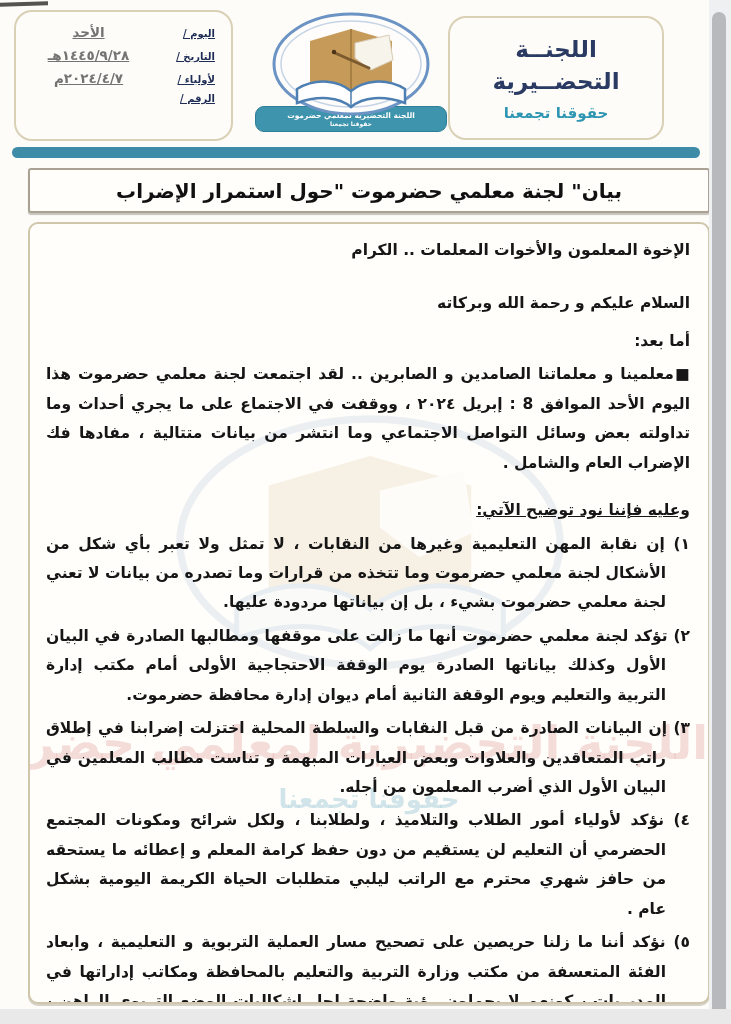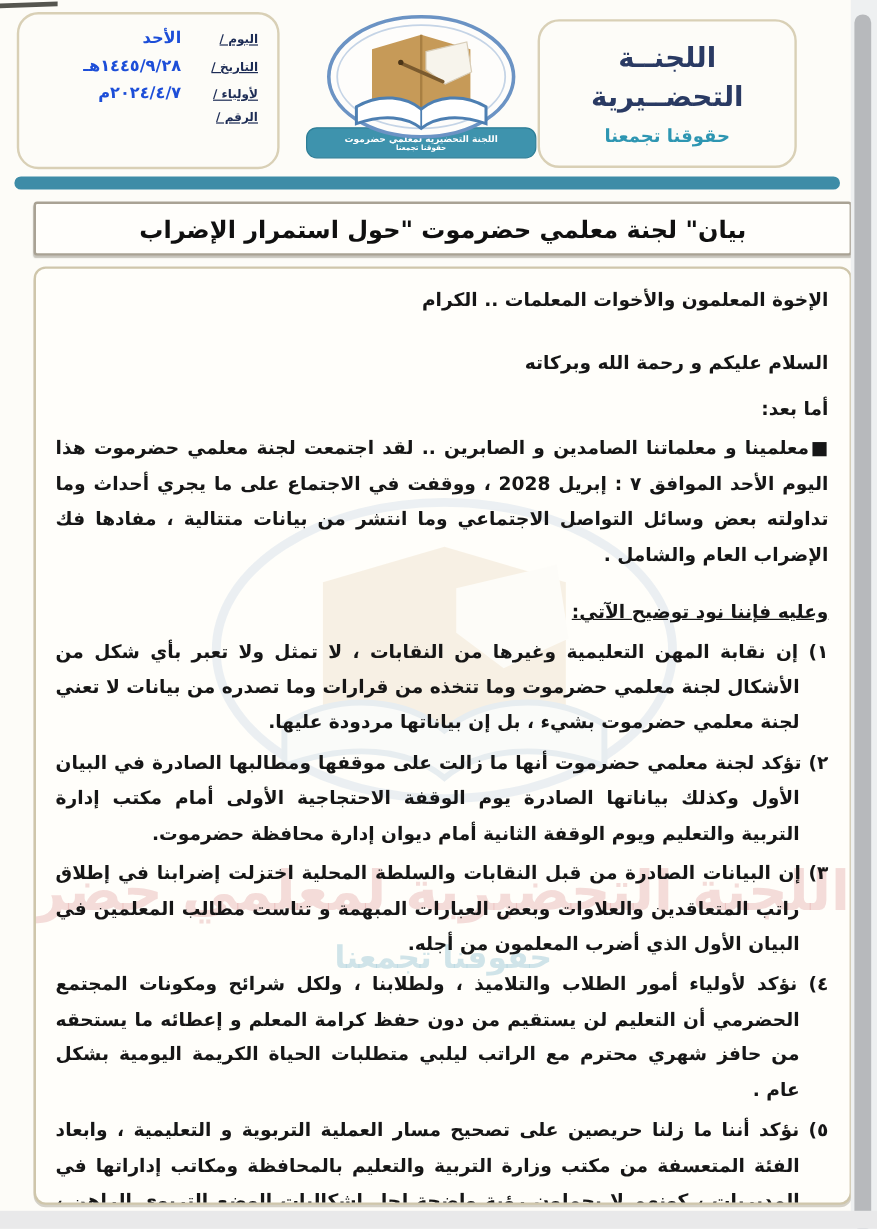--- a/index.html
+++ b/index.html
@@ -17,21 +17,21 @@
   .top-mark { position:absolute; left:0; top:2px; width:48px; height:4px; background:#55554f; transform:skewY(-2deg); }
 
   
   .date-box {
     position:absolute; left:14px; top:10px; width:219px; height:131px;
     border:2px solid #d9d0b6; border-radius:18px; background:transparent;
     padding:12px 16px 6px 10px; direction:rtl;
   }
   .field-row { display:flex; align-items:baseline; margin-bottom:7px; }
   .field-label { color:#1d2c55; font-weight:700; font-size:10px; width:64px; flex:none;text-decoration:underline; }
-  .field-value { color:#1d4ed8; font-weight:700; font-size:13.5px; flex:1; text-align:right; }
+  .field-value { color:#737373; font-weight:700; font-size:13.5px; flex:1; text-align:center;text-decoration:underline; }
 
   .logo-wrap { position:absolute; left:252px; top:12px; width:198px; text-align:center; }
   .logo-wrap svg { position:relative; z-index:2; display:block; margin:0 auto; }
   .ribbon {
     position:relative; z-index:1; margin:-12px auto 0; width:192px;
     background:#3e93ad; border:1px solid #2e7e97; border-radius:9px;
     color:#fff; padding:4px 3px 3px; line-height:1.25;
   }
   .ribbon-l1 { font-size:7.5px; font-weight:700; white-space:nowrap; overflow:hidden; }
   .ribbon-l2 { font-size:6px; font-weight:700; }
@@ -143,21 +143,21 @@
       <path d="M85 31 L119 23 L123 48 L101 58 L85 46 Z" fill="#f7f4ec"></path>
       <path d="M27 77 C 47 65, 69 69, 81 79 C 93 69, 115 65, 135 77 L135 91 C 113 83, 93 85, 81 95 C 69 85, 49 83, 27 91 Z" fill="#dce9f5" stroke="#4d7fb2" stroke-width="2"></path>
     </svg>
     <div class="wm wm-text1">اللجنة التحضيرية لمعلمي حضرموت</div>
     <div class="wm wm-text2">حقوقنا تجمعنا</div>
 
     <div class="content-text">
       <p class="greeting1">الإخوة المعلمون والأخوات المعلمات .. الكرام</p>
       <p class="greeting2">السلام عليكم و رحمة الله وبركاته</p>
       <p class="amma">أما بعد:</p>
-      <p class="intro">■معلمينا و معلماتنا الصامدين و الصابرين .. لقد اجتمعت لجنة معلمي حضرموت هذا اليوم الأحد الموافق ٧ : إبريل 2028 ، ووقفت في الاجتماع على ما يجري أحداث وما تداولته بعض وسائل التواصل الاجتماعي وما انتشر من بيانات متتالية ، مفادها فك الإضراب العام والشامل .</p>
+      <p class="intro">■معلمينا و معلماتنا الصامدين و الصابرين .. لقد اجتمعت لجنة معلمي حضرموت هذا اليوم الأحد الموافق 8 : إبريل ٢٠٢٤ ، ووقفت في الاجتماع على ما يجري أحداث وما تداولته بعض وسائل التواصل الاجتماعي وما انتشر من بيانات متتالية ، مفادها فك الإضراب العام والشامل .</p>
       <p class="clarify">وعليه فإننا نود توضيح الآتي:</p>
       <p class="point">١) إن نقابة المهن التعليمية  وغيرها من النقابات ، لا تمثل ولا تعبر بأي شكل من الأشكال لجنة معلمي حضرموت وما تتخذه من قرارات وما تصدره من بيانات  لا تعني لجنة معلمي حضرموت بشيء ، بل إن بياناتها مردودة عليها.</p>
       <p class="point">٢) تؤكد لجنة معلمي حضرموت أنها ما زالت على موقفها ومطالبها الصادرة في البيان الأول وكذلك بياناتها الصادرة يوم الوقفة الاحتجاجية الأولى أمام مكتب إدارة التربية والتعليم ويوم الوقفة الثانية أمام ديوان إدارة محافظة حضرموت.</p>
       <p class="point">٣) إن البيانات الصادرة من قبل النقابات والسلطة المحلية اختزلت إضرابنا في إطلاق راتب المتعاقدين والعلاوات وبعض العبارات المبهمة و تناست مطالب المعلمين في البيان الأول الذي أضرب المعلمون من أجله.</p>
       <p class="point">٤) نؤكد لأولياء أمور الطلاب والتلاميذ ، ولطلابنا ، ولكل شرائح ومكونات المجتمع الحضرمي أن التعليم لن يستقيم من دون حفظ كرامة المعلم و إعطائه ما يستحقه من حافز شهري محترم مع الراتب ليلبي متطلبات الحياة الكريمة اليومية بشكل عام .</p>
       <p class="point">٥) نؤكد أننا ما زلنا حريصين على تصحيح مسار العملية التربوية و التعليمية ، وابعاد الفئة المتعسفة من مكتب وزارة التربية والتعليم بالمحافظة ومكاتب إداراتها في المديريات ، كونهم لا يحملون رؤية واضحة لحل إشكاليات الوضع التربوي الراهن ، ولأنهم غير قادرين على  احتواء المعلمين وتقديم المشورة الصادقة و إيجاد الحلول المناسبة لإعانة إدارة المكتب والسلطة المحلية على حد سواء.</p>
     </div>
   </div>
 
   <div class="right-gutter"></div>

